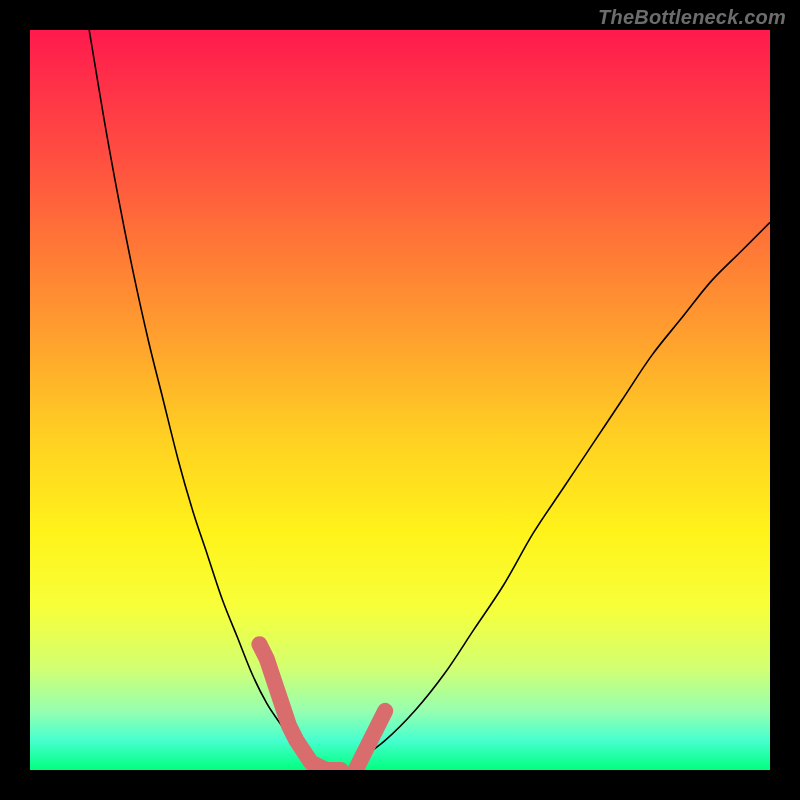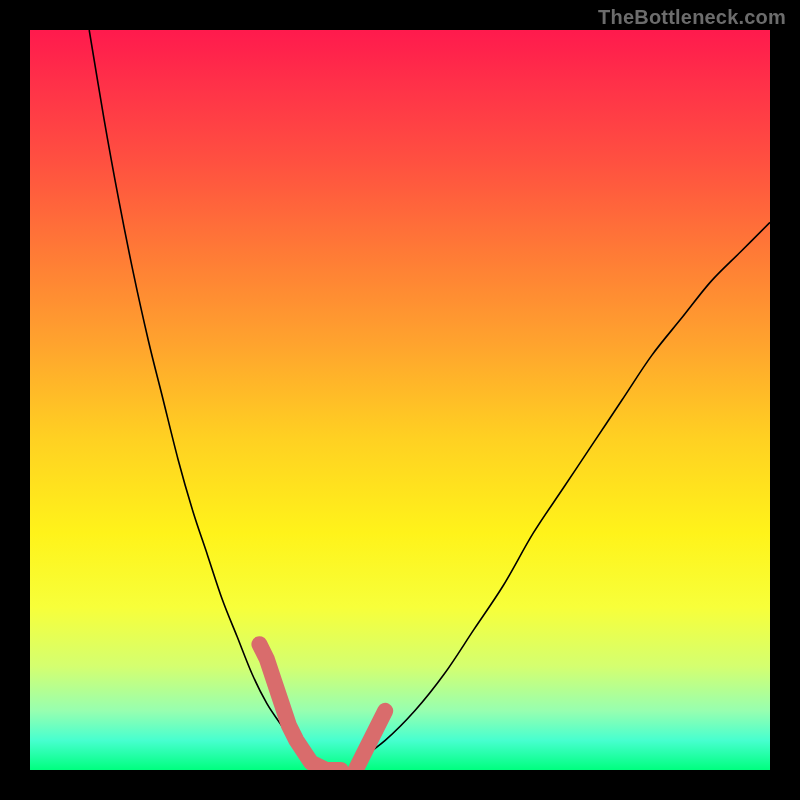--- a/index.html
+++ b/index.html
@@ -2,20 +2,21 @@
 <html><head>
 <meta charset="utf-8">
 <style>
   * { margin: 0; padding: 0; box-sizing: border-box; }
   html, body { width: 800px; height: 800px; overflow: hidden; background: #000; }
   .stage {
     position: relative;
     width: 800px;
     height: 800px;
     background: #000;
+    font-style: italic;
   }
   .plot-area {
     position: absolute;
     left: 30px;
     top: 30px;
     width: 740px;
     height: 740px;
     background: linear-gradient(to bottom,
       #ff1a4d 0%,
       #ff3348 8%,

